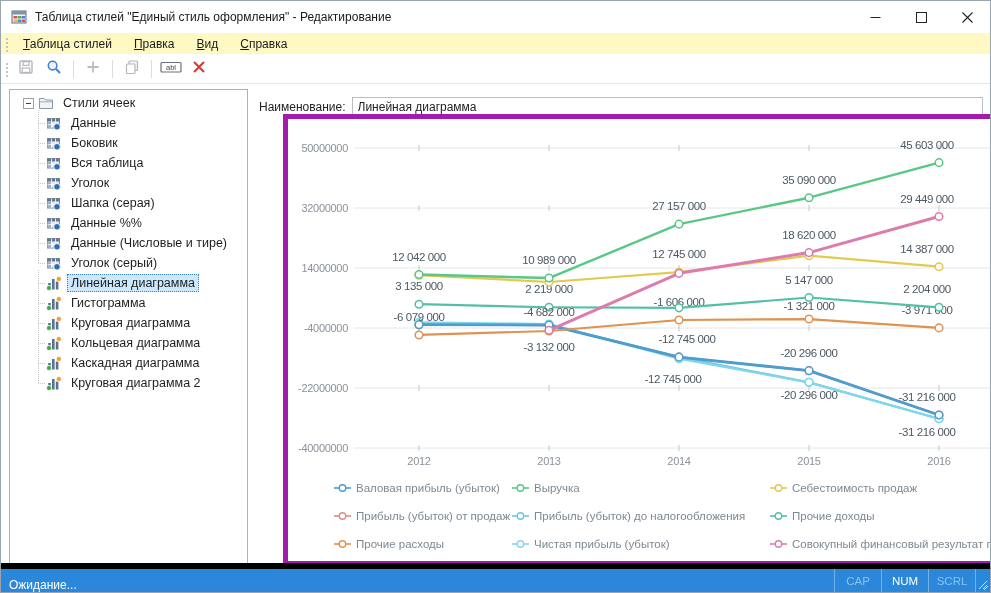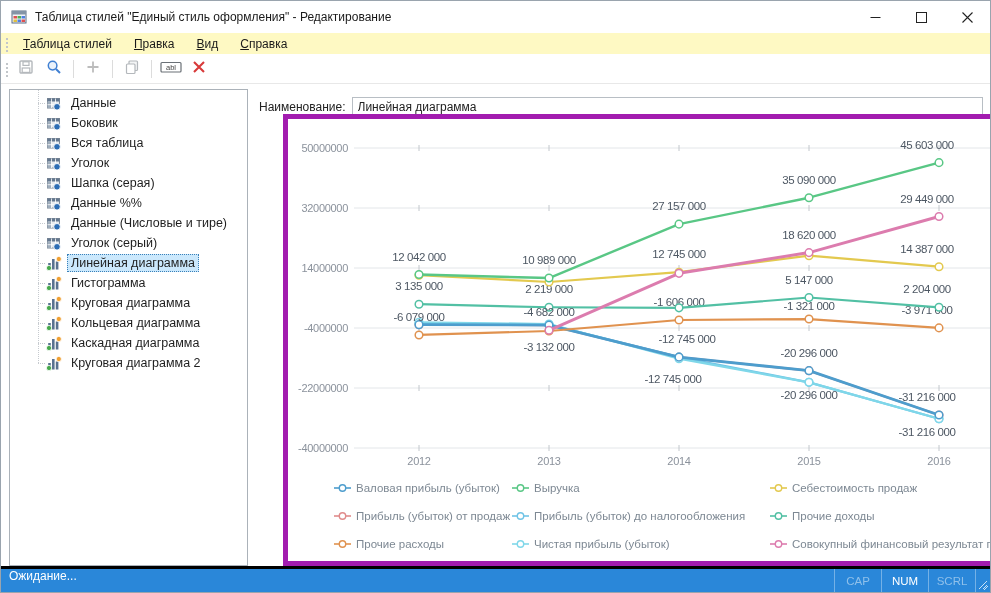--- a/index.html
+++ b/index.html
@@ -36,21 +36,21 @@
   
   .name-row{position:absolute;left:258px;top:89px;width:724px;height:34px;display:flex;align-items:center;}
   .name-label{font-size:12px;color:#222;margin-right:6px;white-space:nowrap;}
   .name-input{flex:1;height:21px;border:1px solid #b8bec4;font-family:"Liberation Sans",sans-serif;font-size:12px;color:#222;padding:0 0 0 5px;box-sizing:border-box;outline:none;}
   .chart-panel{position:absolute;left:258px;top:113px;width:840px;height:452px;background:#fff;border:5px solid #a21caf;box-sizing:border-box;margin-left:24px;}
   .chart-svg{position:absolute;left:0;top:0;}
   .legend{position:absolute;left:46px;right:8px;top:360px;display:grid;grid-template-columns:178px 258px 1fr;row-gap:10px;}
   .legend-item{display:flex;align-items:center;font-size:11.5px;color:#7d8893;white-space:nowrap;height:18px;}
   .legend-item svg{margin-right:5px;flex:0 0 auto;}
   
-  .statusbar{position:absolute;left:0;right:0;bottom:0;height:23px;background:#2A87D9;border-top:3px solid #000000;display:flex;align-items:flex-start;color:#fff;}
+  .statusbar{position:absolute;left:0;right:0;bottom:0;height:23px;background:#2A87D9;border-top:6px solid #000000;display:flex;align-items:flex-end;color:#fff;}
   .status-left{font-size:12px;padding-left:8px;}
   .status-flags{margin-left:auto;display:flex;align-items:stretch;height:100%;}
   .flag{width:46px;display:flex;align-items:center;justify-content:center;font-size:11.5px;color:#8fc0ea;border-left:1px solid rgba(255,255,255,.35);}
   .flag.active{color:#ffffff;}
   .flag:last-of-type{border-right:1px solid rgba(255,255,255,.35);}
   .resize-grip{width:14px;height:100%;display:flex;align-items:flex-end;justify-content:flex-end;padding:0 2px 2px 0;box-sizing:border-box;}
   
   .ax-txt{font-family:"Liberation Sans",sans-serif;font-size:11px;fill:#8b929c;letter-spacing:-0.3px;}
   .dlabel{font-family:"Liberation Sans",sans-serif;font-size:11.5px;fill:#4d5763;letter-spacing:-0.4px;}
 </style>
@@ -140,20 +140,28 @@
         </span>
         <span class="tb-btn">
           <span><svg width="14" height="14" viewBox="0 0 14 14">
               <path d="M2 2 L12 12 M12 2 L2 12" stroke="#D83A3A" stroke-width="2.1"></path>
             </svg></span>
         </span>
       </span>
   </div>
 
   <div class="tree-panel" id="tree-root">
+      <div class="tree-row tree-group">
+        <span class="expander"></span>
+        <span class="tree-icon"><svg width="16" height="15" viewBox="0 0 16 15">
+            <path d="M1.5 4.5 L1.5 12.5 L14.5 12.5 L14.5 4 L7.5 4 L6.3 2.5 L1.5 2.5 Z" fill="#f0f3f7" stroke="#8a97a8" stroke-width="1"></path>
+            <path d="M1.5 5.8 H14.5" stroke="#8a97a8" stroke-width="0.8"></path>
+          </svg></span>
+        <span class="tree-label">Стили ячеек</span>
+      </div>
       <div class="tree-children">
         <div class="tree-row tree-child">
           <span class="tree-icon"><svg width="16" height="15" viewBox="0 0 16 15">
               <rect x="1.5" y="2.5" width="12" height="9.5" fill="#e7ebef" stroke="#7c8896"></rect>
               <rect x="1.5" y="2.5" width="12" height="3" fill="#64788f"></rect>
               <rect x="1.5" y="5.5" width="4" height="6.5" fill="#9fadbc"></rect>
               <path d="M5.5 2.5 V12 M9.5 2.5 V12 M1.5 8.7 H13.5" stroke="#ffffff" stroke-width="0.8"></path>
               <circle cx="11" cy="10.8" r="3.3" fill="#2d6db4" stroke="#ffffff" stroke-width="0.9"></circle>
             </svg></span>
           <span class="tree-label">Данные</span>

